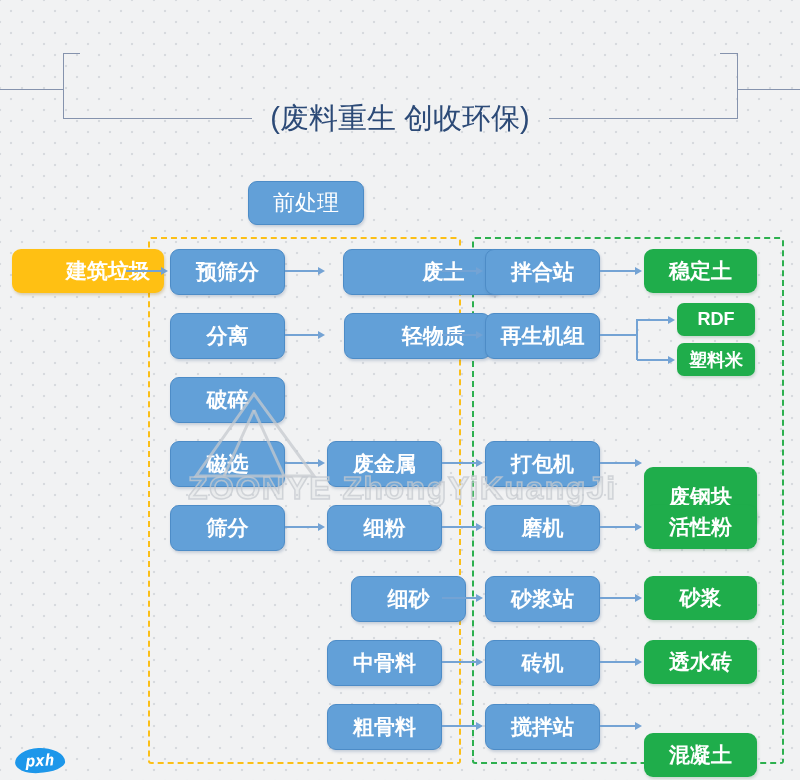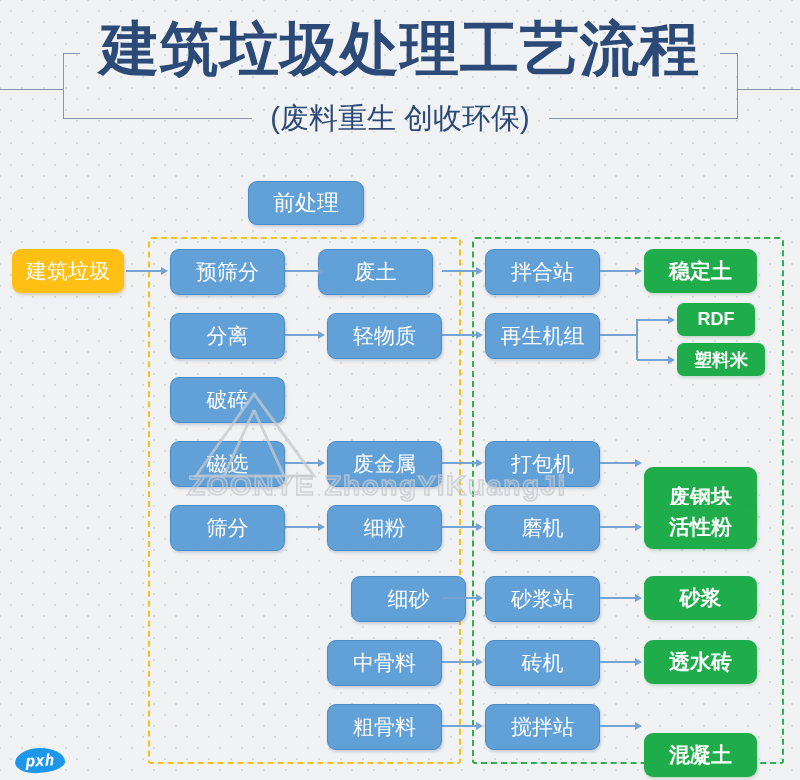--- a/index.html
+++ b/index.html
@@ -35,57 +35,56 @@
   #hdr-post{left:558px;top:181px;}
 
   .group-border{position:absolute;top:237px;height:523px;border-radius:3px;z-index:5;}
   #group-pre{left:148px;width:309px;border:2px dashed #fbbf17;}
   #group-post{left:472px;width:308px;border:2px dashed #2db04f;}
 
   .box{
     position:absolute;display:flex;align-items:center;justify-content:center;
     color:#fff;font-size:21px;border-radius:9px;z-index:10;white-space:nowrap;
   }
-  .box.blue{background:#62a0d8;border:1px solid #4d8cc7;box-shadow:1px 2px 3px rgba(70,100,140,.25);}
+  .box.blue{background:#62a0d8;border:1px solid #4d8cc7;box-shadow:1px 2px 3px rgba(70,100,140,.25);font-weight:bold;}
   .box.green{background:#1fad4b;font-weight:600;box-shadow:1px 2px 3px rgba(60,120,80,.22);}
-  .box.yellow{background:#ffc013;font-weight:400;box-shadow:1px 2px 3px rgba(160,120,20,.3);}
+  .box.yellow{background:#ffc013;font-weight:700;box-shadow:1px 2px 3px rgba(160,120,20,.3);padding-left:40px;}
   .box.small{font-size:18px;border-radius:7px;}
 
   .edge{position:absolute;height:0;border-top:2px solid #74a3d4;z-index:12;}
   .edge-head{position:absolute;width:0;height:0;border-left:7px solid #74a3d4;
     border-top:4px solid transparent;border-bottom:4px solid transparent;z-index:12;}
   .vseg{position:absolute;width:0;border-left:2px solid #74a3d4;z-index:12;}
 
   #watermark{position:absolute;inset:0;pointer-events:none;z-index:20;}
   .wm-cn{
     position:absolute;left:302px;top:372px;font-size:100px;font-weight:700;
     letter-spacing:2px;color:rgba(205,208,213,0.18);
     -webkit-text-stroke:2px rgba(198,201,207,0.7);
   }
   .wm-en{
-    position:absolute;left:188px;top:470px;font-size:28px;font-weight:700;
+    position:absolute;left:188px;top:470px;font-size:32px;font-weight:700;
     letter-spacing:1.5px;color:rgba(205,208,213,0.18);
     -webkit-text-stroke:1.5px rgba(198,201,207,0.75);
   }
   .wm-logo{position:absolute;left:188px;top:388px;}
 
   .badge{
     position:absolute;left:15px;top:748px;width:50px;height:25px;
     background:#1d97ea;border-radius:48% 52% 55% 45% / 55% 60% 40% 45%;
     transform:rotate(-3deg);color:#fff;font-weight:700;font-style:italic;
     font-size:16px;display:flex;align-items:center;justify-content:center;
     font-family:"DejaVu Sans Mono",monospace;z-index:30;
   }
 </style>
 </head>
 <body>
 
 <div id="canvas">
 
-  <div class="page-title">建筑垃圾处理工艺流程</div>
   <div class="page-subtitle">(废料重生 创收环保)</div>
 
   <div class="dline" style="left:0;top:89px;width:63px;height:1px;"></div>
   <div class="dline" style="left:63px;top:53px;width:1px;height:66px;"></div>
   <div class="dline" style="left:63px;top:53px;width:17px;height:1px;"></div>
   <div class="dline" style="left:63px;top:118px;width:189px;height:1px;"></div>
   <div class="dline" style="left:737px;top:89px;width:63px;height:1px;"></div>
   <div class="dline" style="left:737px;top:53px;width:1px;height:66px;"></div>
   <div class="dline" style="left:720px;top:53px;width:17px;height:1px;"></div>
   <div class="dline" style="left:549px;top:118px;width:189px;height:1px;"></div>
@@ -95,37 +94,37 @@
   <div class="group-border" id="group-pre"></div>
   <div class="group-border" id="group-post"></div>
 
   <div id="nodes-layer">
       <div class="box yellow" style="left: 12px; top: 249px; width: 112px; height: 44px;">建筑垃圾</div>
       <div class="box blue" style="left: 170px; top: 249px; width: 113px; height: 44px;">预筛分</div>
       <div class="box blue" style="left: 170px; top: 313px; width: 113px; height: 44px;">分离</div>
       <div class="box blue" style="left: 170px; top: 377px; width: 113px; height: 44px;">破碎</div>
       <div class="box blue" style="left: 170px; top: 441px; width: 113px; height: 44px;">磁选</div>
       <div class="box blue" style="left: 170px; top: 505px; width: 113px; height: 44px;">筛分</div>
-      <div class="box blue" style="left: 318px; top: 249px; width: 113px; height: 44px;">废土</div>
-      <div class="box blue" style="left: 327px; top: 313px; width: 113px; height: 44px;">轻物质</div>
+      <div class="box blue" style="left: 343px; top: 249px; width: 113px; height: 44px; padding-left: 43px;">废土</div>
+      <div class="box blue" style="left: 344px; top: 313px; width: 113px; height: 44px; padding-left: 32px;">轻物质</div>
       <div class="box blue" style="left: 327px; top: 441px; width: 113px; height: 44px;">废金属</div>
       <div class="box blue" style="left: 327px; top: 505px; width: 113px; height: 44px;">细粉</div>
       <div class="box blue" style="left: 327px; top: 576px; width: 113px; height: 44px; margin-left: 24px;">细砂</div>
       <div class="box blue" style="left: 327px; top: 640px; width: 113px; height: 44px;">中骨料</div>
       <div class="box blue" style="left: 327px; top: 704px; width: 113px; height: 44px;">粗骨料</div>
       <div class="box blue" style="left: 485px; top: 249px; width: 113px; height: 44px;">拌合站</div>
       <div class="box blue" style="left: 485px; top: 313px; width: 113px; height: 44px;">再生机组</div>
       <div class="box blue" style="left: 485px; top: 441px; width: 113px; height: 44px;">打包机</div>
       <div class="box blue" style="left: 485px; top: 505px; width: 113px; height: 44px;">磨机</div>
       <div class="box blue" style="left: 485px; top: 576px; width: 113px; height: 44px;">砂浆站</div>
       <div class="box blue" style="left: 485px; top: 640px; width: 113px; height: 44px;">砖机</div>
       <div class="box blue" style="left: 485px; top: 704px; width: 113px; height: 44px;">搅拌站</div>
       <div class="box green" style="left: 644px; top: 249px; width: 113px; height: 44px;">稳定土</div>
       <div class="box green small" style="left: 677px; top: 303px; width: 78px; height: 33px;">RDF</div>
-      <div class="box green small" style="left: 677px; top: 343px; width: 88px; height: 33px;">塑料米</div>
+      <div class="box green small" style="left: 677px; top: 343px; width: 78px; height: 33px;">塑料米</div>
       <div class="box green" style="left: 644px; top: 467px; width: 113px; height: 60px;">废钢块</div>
       <div class="box green" style="left: 644px; top: 505px; width: 113px; height: 44px;">活性粉</div>
       <div class="box green" style="left: 644px; top: 576px; width: 113px; height: 44px;">砂浆</div>
       <div class="box green" style="left: 644px; top: 640px; width: 113px; height: 44px;">透水砖</div>
       <div class="box green" style="left: 644px; top: 704px; width: 113px; height: 44px; margin-top: 29px;">混凝土</div>
     </div>
   <div id="edges-layer">
       <div class="edge" style="left: 126px; top: 270px; width: 36px;"></div>
       <div class="edge-head" style="left: 161px; top: 267px;"></div>
       <div class="edge" style="left: 285px; top: 270px; width: 34px;"></div>

